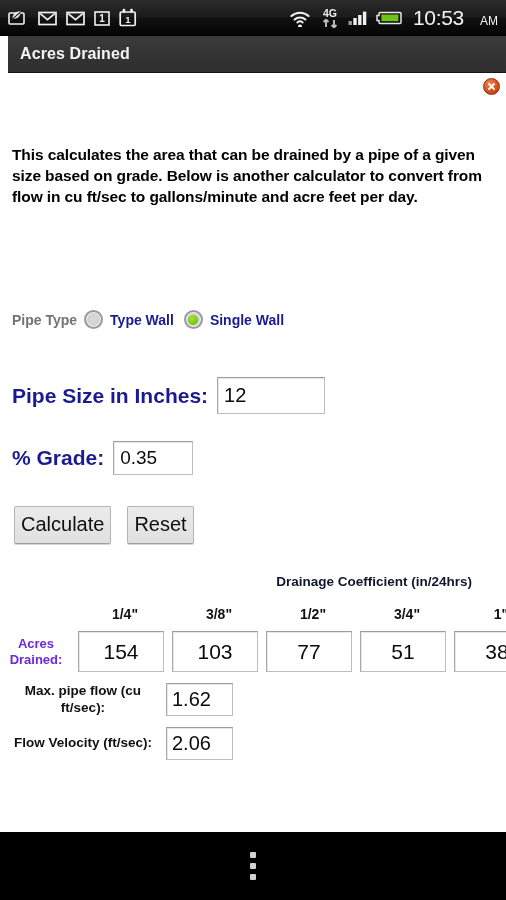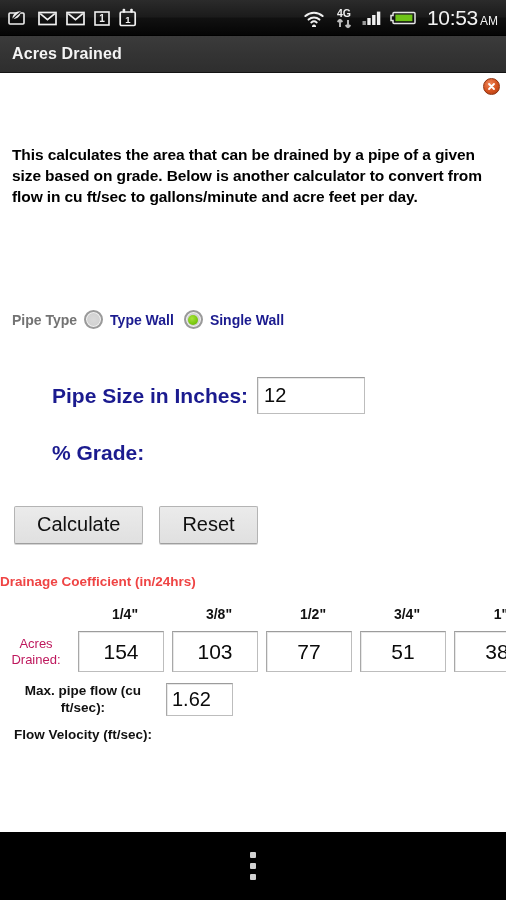--- a/index.html
+++ b/index.html
@@ -51,33 +51,34 @@
   .sb-clock {
     color: #f2f2f2;
     font-size: 21px;
     font-weight: 400;
     letter-spacing: -0.3px;
     margin-left: 3px;
     font-family: "Liberation Sans", sans-serif;
   }
   .sb-ampm {
     font-size: 12px;
-    margin-left: 2px;
+    margin-left: 16px;
     letter-spacing: 0;
   }
 
   
   .appbar {
     height: 37px;
     background: linear-gradient(to bottom, #3b3b3b 0%, #343434 50%, #2e2e2e 100%);
     border-bottom: 1px solid #141414;
     display: flex;
     align-items: center;
     padding-left: 12px;
     box-sizing: border-box;
+    margin-left: 8px;
   }
   .appbar-title {
     color: #f4f4f4;
     font-size: 16px;
     font-weight: bold;
     letter-spacing: 0.1px;
   }
 
   
   .content {
@@ -167,21 +168,20 @@
     display: flex;
     align-items: center;
     left: 12px;
   }
   .field-label {
     color: #1b1b8f;
     font-weight: bold;
     font-size: 21px;
     margin-right: 9px;
     white-space: nowrap;
-    margin-left: 40px;
   }
   .tin {
     background: #ffffff;
     border: 1px solid #bdbdbd;
     border-top-color: #9c9c9c;
     border-left-color: #a8a8a8;
     box-sizing: border-box;
     font-family: "Liberation Sans", sans-serif;
     font-size: 20px;
     color: #0a0a0a;
@@ -203,37 +203,37 @@
     gap: 16px;
   }
   .btn {
     background: linear-gradient(to bottom, #ebebeb 0%, #e0e0e0 100%);
     border: 1px solid #b4b4b4;
     border-bottom-color: #9e9e9e;
     border-radius: 2px;
     font-family: "Liberation Sans", sans-serif;
     font-size: 20px;
     color: #101010;
-    padding: 6px 22px 7px;
+    padding: 6px 6px 7px;
     cursor: pointer;
     box-shadow: 0 1px 0 0 #d4d4d4;
   }
 
   
   .table-wrap {
     position: absolute;
     top: 500px;
     left: 0;
     right: 0;
   }
   .coef-title {
     font-size: 13.5px;
     font-weight: bold;
-    color: #ef4444;
-    text-align: left;
+    color: #0f172a;
+    text-align: right;
     width: 472px;
     margin-left: 0;
   }
   .coef-heads {
     display: flex;
     margin-top: 17px;
     padding-left: 78px;
   }
   .coef-heads .ch {
     width: 94px;
@@ -246,22 +246,22 @@
   .acres-row {
     display: flex;
     align-items: center;
     margin-top: 9px;
   }
   .rowlabel {
     width: 74px;
     flex: 0 0 74px;
     text-align: center;
     font-size: 13px;
-    font-weight: normal;
-    color: #be185d;
+    font-weight: bold;
+    color: #6d28d9;
     line-height: 1.22;
     padding-right: 2px;
     box-sizing: border-box;
   }
   .acres-cell {
     flex: 0 0 94px;
     width: 94px;
     display: flex;
     justify-content: center;
   }
@@ -434,20 +434,21 @@
       <span class="radio-text">Single Wall</span>
     </div>
 
     <div class="field-row" id="pipesize-row">
       <span class="field-label">Pipe Size in Inches:</span>
       <input class="tin" id="pipesize-input" type="text" value="12" style="">
     </div>
 
     <div class="field-row" id="grade-row">
       <span class="field-label">% Grade:</span>
+      <input class="tin" id="grade-input" type="text" value="0.35" style="">
     </div>
 
     <div class="btn-row">
       <button class="btn">Calculate</button>
       <button class="btn">Reset</button>
     </div>
 
     <div class="table-wrap">
 
       <div class="coef-title">Drainage Coefficient (in/24hrs)</div>
@@ -479,20 +480,21 @@
         </span>
       </div>
 
       <div class="sub-row">
         <span class="sub-label">Max. pipe flow (cu ft/sec):</span>
         <input class="tin sub-input" type="text" value="1.62" style="">
       </div>
 
       <div class="sub-row">
         <span class="sub-label">Flow Velocity (ft/sec):</span>
+        <input class="tin sub-input" type="text" value="2.06" style="">
       </div>
     </div>
 
   </div>
 
   <div class="navbar">
     <div class="overflow-dots">
       <span></span>
       <span></span>
       <span></span>

